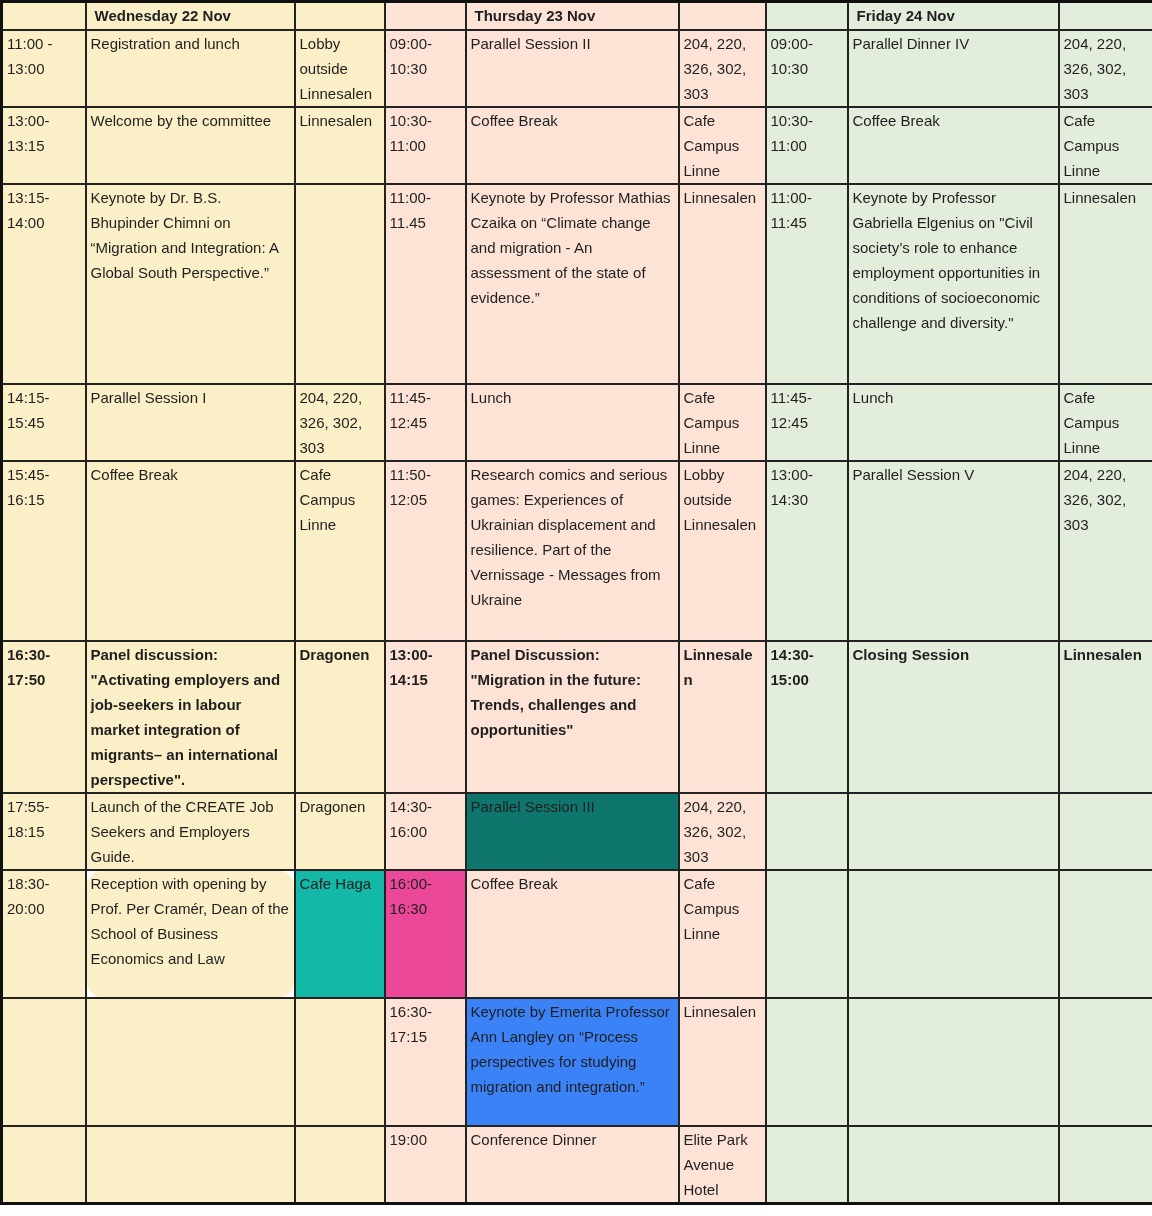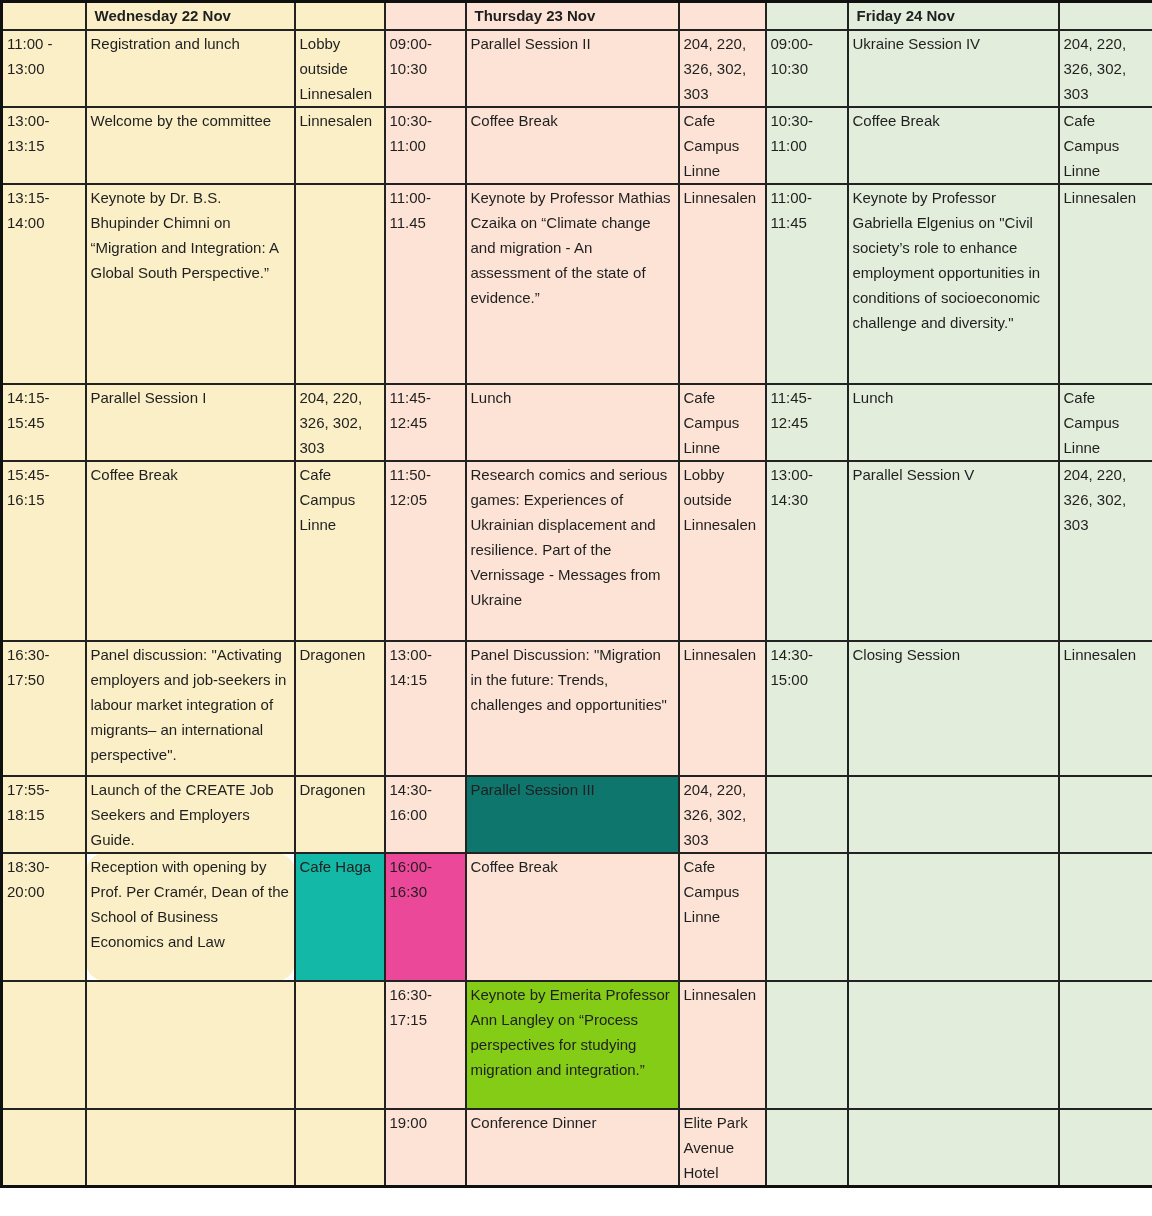--- a/index.html
+++ b/index.html
@@ -69,21 +69,21 @@
   </thead>
   <tbody id="schedule-body">
       <tr style="height: 75px;">
         <td style="background-color: rgb(251, 239, 200);">11:00 - 13:00</td>
         <td style="background-color: rgb(251, 239, 200);">Registration and lunch</td>
         <td style="background-color: rgb(251, 239, 200);">Lobby outside Linnesalen</td>
         <td style="background-color: rgb(252, 227, 214);">09:00-10:30</td>
         <td style="background-color: rgb(252, 227, 214);">Parallel Session II</td>
         <td style="background-color: rgb(252, 227, 214);">204, 220, 326, 302, 303</td>
         <td style="background-color: rgb(227, 237, 220);">09:00-10:30</td>
-        <td style="background-color: rgb(227, 237, 220);">Ukraine Session IV</td>
+        <td style="background-color: rgb(227, 237, 220);">Parallel Dinner IV</td>
         <td style="background-color: rgb(227, 237, 220);">204, 220, 326, 302, 303</td>
       </tr>
       <tr style="height: 75px;">
         <td style="background-color: rgb(251, 239, 200); margin-top: 44px;">13:00-13:15</td>
         <td style="background-color: rgb(251, 239, 200);">Welcome by the committee</td>
         <td style="background-color: rgb(251, 239, 200);">Linnesalen</td>
         <td style="background-color: rgb(252, 227, 214);">10:30-11:00</td>
         <td style="background-color: rgb(252, 227, 214);">Coffee Break</td>
         <td style="background-color: rgb(252, 227, 214);">Cafe Campus Linne</td>
         <td style="background-color: rgb(227, 237, 220);">10:30-11:00</td>
@@ -116,21 +116,21 @@
         <td style="background-color: rgb(251, 239, 200);">15:45-16:15</td>
         <td style="background-color: rgb(251, 239, 200);">Coffee Break</td>
         <td style="background-color: rgb(251, 239, 200);">Cafe Campus Linne</td>
         <td style="background-color: rgb(252, 227, 214);">11:50-12:05</td>
         <td style="background-color: rgb(252, 227, 214);">Research comics and serious games: Experiences of Ukrainian displacement and resilience. Part of the Vernissage - Messages from Ukraine</td>
         <td style="background-color: rgb(252, 227, 214);">Lobby outside Linnesalen</td>
         <td style="background-color: rgb(227, 237, 220);">13:00-14:30</td>
         <td style="background-color: rgb(227, 237, 220);">Parallel Session V</td>
         <td style="background-color: rgb(227, 237, 220);">204, 220, 326, 302, 303</td>
       </tr>
-      <tr style="height: 135px;">
+      <tr style="height: 135px; font-weight: bold;">
         <td style="background-color: rgb(251, 239, 200);">16:30-17:50</td>
         <td style="background-color: rgb(251, 239, 200);">Panel discussion: "Activating employers and job-seekers in labour market integration of migrants– an international perspective".</td>
         <td style="background-color: rgb(251, 239, 200);">Dragonen</td>
         <td style="background-color: rgb(252, 227, 214);">13:00-14:15</td>
         <td style="background-color: rgb(252, 227, 214);">Panel Discussion: "Migration in the future: Trends, challenges and opportunities"</td>
         <td style="background-color: rgb(252, 227, 214);">Linnesalen</td>
         <td style="background-color: rgb(227, 237, 220);">14:30-15:00</td>
         <td style="background-color: rgb(227, 237, 220);">Closing Session</td>
         <td style="background-color: rgb(227, 237, 220);">Linnesalen</td>
       </tr>
@@ -154,21 +154,21 @@
         <td style="background-color: rgb(252, 227, 214);">Cafe Campus Linne</td>
         <td style="background-color: rgb(227, 237, 220);"></td>
         <td style="background-color: rgb(227, 237, 220);"></td>
         <td style="background-color: rgb(227, 237, 220);"></td>
       </tr>
       <tr style="height: 128px;">
         <td style="background-color: rgb(251, 239, 200);"></td>
         <td style="background-color: rgb(251, 239, 200);"></td>
         <td style="background-color: rgb(251, 239, 200);"></td>
         <td style="background-color: rgb(252, 227, 214);">16:30-17:15</td>
-        <td style="background-color: #84cc16;">Keynote by Emerita Professor Ann Langley on “Process perspectives for studying migration and integration.”</td>
+        <td style="background-color: #3b82f6;">Keynote by Emerita Professor Ann Langley on “Process perspectives for studying migration and integration.”</td>
         <td style="background-color: rgb(252, 227, 214);">Linnesalen</td>
         <td style="background-color: rgb(227, 237, 220);"></td>
         <td style="background-color: rgb(227, 237, 220);"></td>
         <td style="background-color: rgb(227, 237, 220);"></td>
       </tr>
       <tr style="height: 76px;">
         <td style="background-color: rgb(251, 239, 200);"></td>
         <td style="background-color: rgb(251, 239, 200);"></td>
         <td style="background-color: rgb(251, 239, 200);"></td>
         <td style="background-color: rgb(252, 227, 214);">19:00</td>

